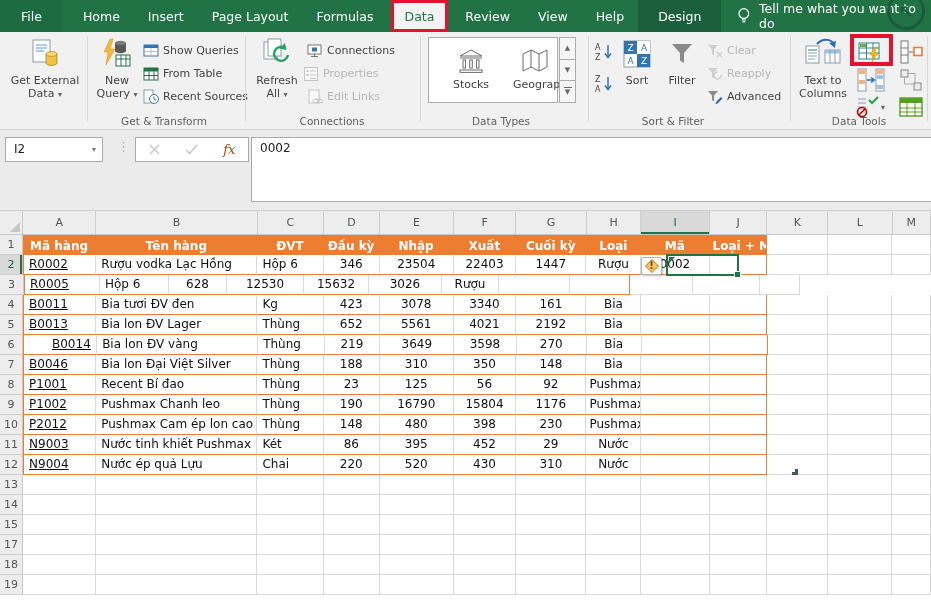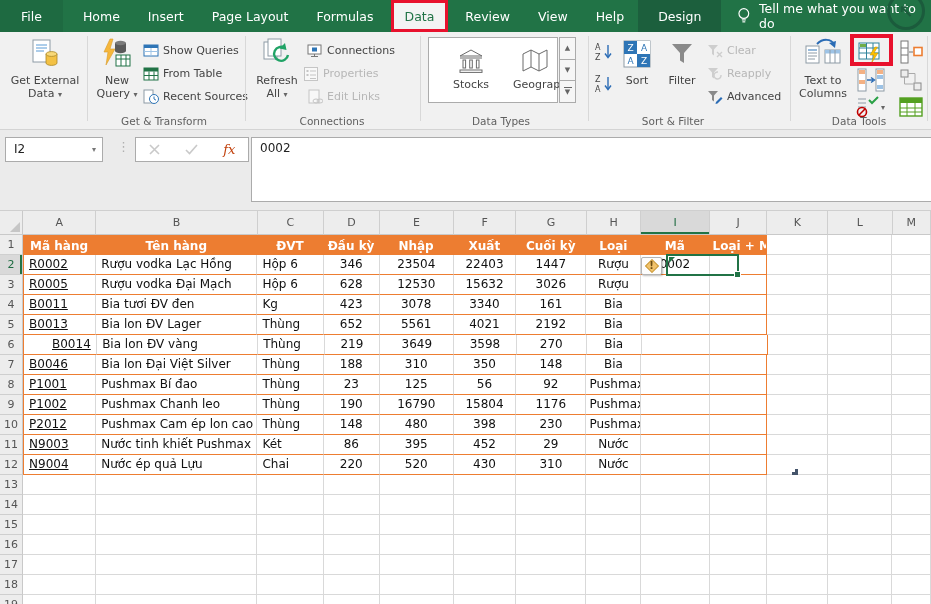--- a/index.html
+++ b/index.html
@@ -453,21 +453,20 @@
         <div class="cell tb" style="width: 57px; text-align: center;">Rượu</div>
         <div class="cell tb" style="width: 71px; text-align: center;">0002</div>
         <div class="cell tb tredge" style="width: 60px; text-align: center;"></div>
         <div class="cell" style="width: 63px;"></div>
         <div class="cell" style="width: 67px;"></div>
         <div class="cell" style="width: 40px;"></div>
       </div>
       <div class="grow">
         <div class="rowhead" style="width: 24px;">3</div>
         <div class="cell tb la tl" style="width: 76px; text-align: left;">R0005</div>
-        <div class="cell tb la" style="width: 168px; text-align: left;">Rượu vodka Đại Mạch</div>
         <div class="cell tb la" style="width: 69px; text-align: left;">Hộp 6</div>
         <div class="cell tb" style="width: 58px; text-align: center;">628</div>
         <div class="cell tb" style="width: 77px; text-align: center;">12530</div>
         <div class="cell tb" style="width: 65px; text-align: center;">15632</div>
         <div class="cell tb" style="width: 73px; text-align: center;">3026</div>
         <div class="cell tb" style="width: 57px; text-align: center;">Rượu</div>
         <div class="cell tb" style="width: 71px; text-align: center;"></div>
         <div class="cell tb tredge" style="width: 60px; text-align: center;"></div>
         <div class="cell" style="width: 63px;"></div>
         <div class="cell" style="width: 67px;"></div>
@@ -533,21 +532,21 @@
         <div class="cell tb" style="width: 57px; text-align: center;">Bia</div>
         <div class="cell tb" style="width: 71px; text-align: center;"></div>
         <div class="cell tb tredge" style="width: 60px; text-align: center;"></div>
         <div class="cell" style="width: 63px;"></div>
         <div class="cell" style="width: 67px;"></div>
         <div class="cell" style="width: 40px;"></div>
       </div>
       <div class="grow">
         <div class="rowhead" style="width: 24px;">8</div>
         <div class="cell tb la tl" style="width: 76px; text-align: left;">P1001</div>
-        <div class="cell tb la" style="width: 168px; text-align: left;">Pushmax Bí đao</div>
+        <div class="cell tb la" style="width: 168px; text-align: left;">Recent Bí đao</div>
         <div class="cell tb la" style="width: 69px; text-align: left;">Thùng</div>
         <div class="cell tb" style="width: 58px; text-align: center;">23</div>
         <div class="cell tb" style="width: 77px; text-align: center;">125</div>
         <div class="cell tb" style="width: 65px; text-align: center;">56</div>
         <div class="cell tb" style="width: 73px; text-align: center;">92</div>
         <div class="cell tb" style="width: 57px; text-align: center;">Pushmax</div>
         <div class="cell tb" style="width: 71px; text-align: center;"></div>
         <div class="cell tb tredge" style="width: 60px; text-align: center;"></div>
         <div class="cell" style="width: 63px;"></div>
         <div class="cell" style="width: 67px;"></div>
@@ -659,36 +658,20 @@
         <div class="cell" style="width: 65px;"></div>
         <div class="cell" style="width: 73px;"></div>
         <div class="cell" style="width: 57px;"></div>
         <div class="cell" style="width: 71px;"></div>
         <div class="cell" style="width: 60px;"></div>
         <div class="cell" style="width: 63px;"></div>
         <div class="cell" style="width: 67px;"></div>
         <div class="cell" style="width: 40px;"></div>
       </div>
       <div class="grow">
-        <div class="rowhead" style="width: 24px;">16</div>
-        <div class="cell" style="width: 76px;"></div>
-        <div class="cell" style="width: 168px;"></div>
-        <div class="cell" style="width: 69px;"></div>
-        <div class="cell" style="width: 58px;"></div>
-        <div class="cell" style="width: 77px;"></div>
-        <div class="cell" style="width: 65px;"></div>
-        <div class="cell" style="width: 73px;"></div>
-        <div class="cell" style="width: 57px;"></div>
-        <div class="cell" style="width: 71px;"></div>
-        <div class="cell" style="width: 60px;"></div>
-        <div class="cell" style="width: 63px;"></div>
-        <div class="cell" style="width: 67px;"></div>
-        <div class="cell" style="width: 40px;"></div>
-      </div>
-      <div class="grow">
         <div class="rowhead" style="width: 24px;">17</div>
         <div class="cell" style="width: 76px;"></div>
         <div class="cell" style="width: 168px;"></div>
         <div class="cell" style="width: 69px;"></div>
         <div class="cell" style="width: 58px;"></div>
         <div class="cell" style="width: 77px;"></div>
         <div class="cell" style="width: 65px;"></div>
         <div class="cell" style="width: 73px;"></div>
         <div class="cell" style="width: 57px;"></div>
         <div class="cell" style="width: 71px;"></div>

